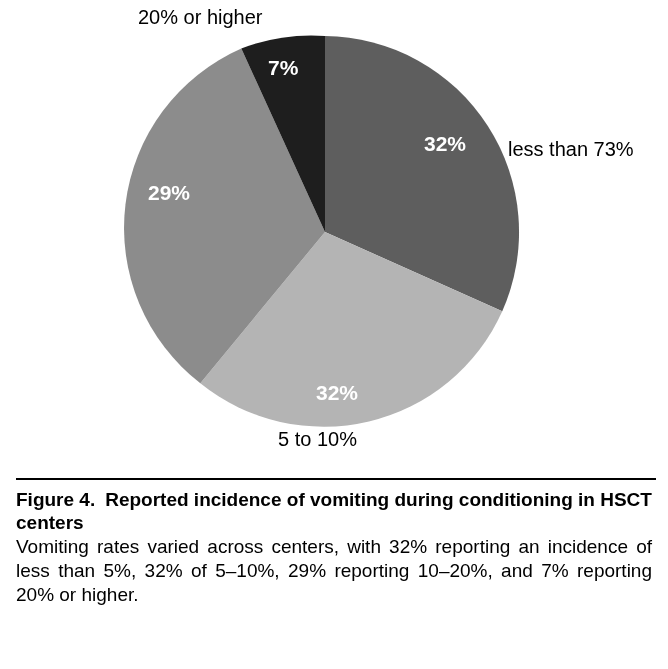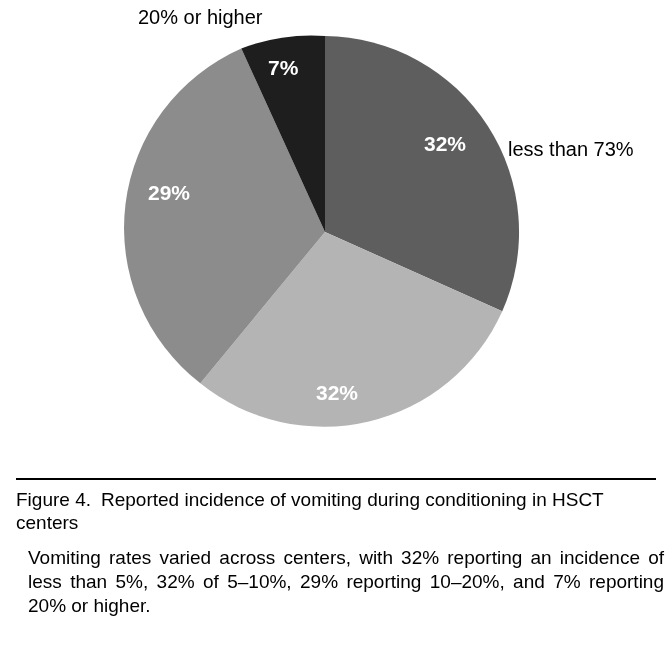--- a/index.html
+++ b/index.html
@@ -75,32 +75,32 @@
 
   .caption-rule {
     width: 640px;
     height: 2px;
     background: #000000;
     margin-bottom: 8px;
   }
 
   .caption-title {
     font-size: 19px;
-    font-weight: normal;
+    font-weight: bold;
     line-height: 23px;
     margin: 0 0 1px 0;
   }
   .caption-title .fig-no {
     margin-right: 10px;
   }
 
   .caption-body {
     font-size: 19px;
     line-height: 24px;
-    margin: 12px;
+    margin: 0;
     text-align: justify;
     width: 636px;
   }
 </style>
 </head>
 <body>
 
 <div id="figure">
 
   <div class="pie-area">
@@ -111,20 +111,21 @@
 
       <path d="M 325 232 L 502.26 311.32 A 196 196 0 0 1 200.33 383.19 Z" fill="#b4b4b4"></path>
 
       <path d="M 325 232 L 200.33 383.19 A 196 196 0 0 1 241.32 48.49 Z" fill="#8c8c8c"></path>
 
       <path d="M 325 232 L 241.32 48.49 A 196 196 0 0 1 325 36 Z" fill="#1e1e1e"></path>
     </svg>
 
     <span class="cat-label cat-top">20% or higher</span>
     <span class="cat-label cat-right">less than 73%</span>
+    <span class="cat-label cat-bottom">5 to 10%</span>
 
     <span class="slice-label val-dark">7%</span>
     <span class="slice-label val-right">32%</span>
     <span class="slice-label val-left">29%</span>
     <span class="slice-label val-bottom">32%</span>
   </div>
 
   <div class="caption">
     <div class="caption-rule"></div>
     <p class="caption-title">

